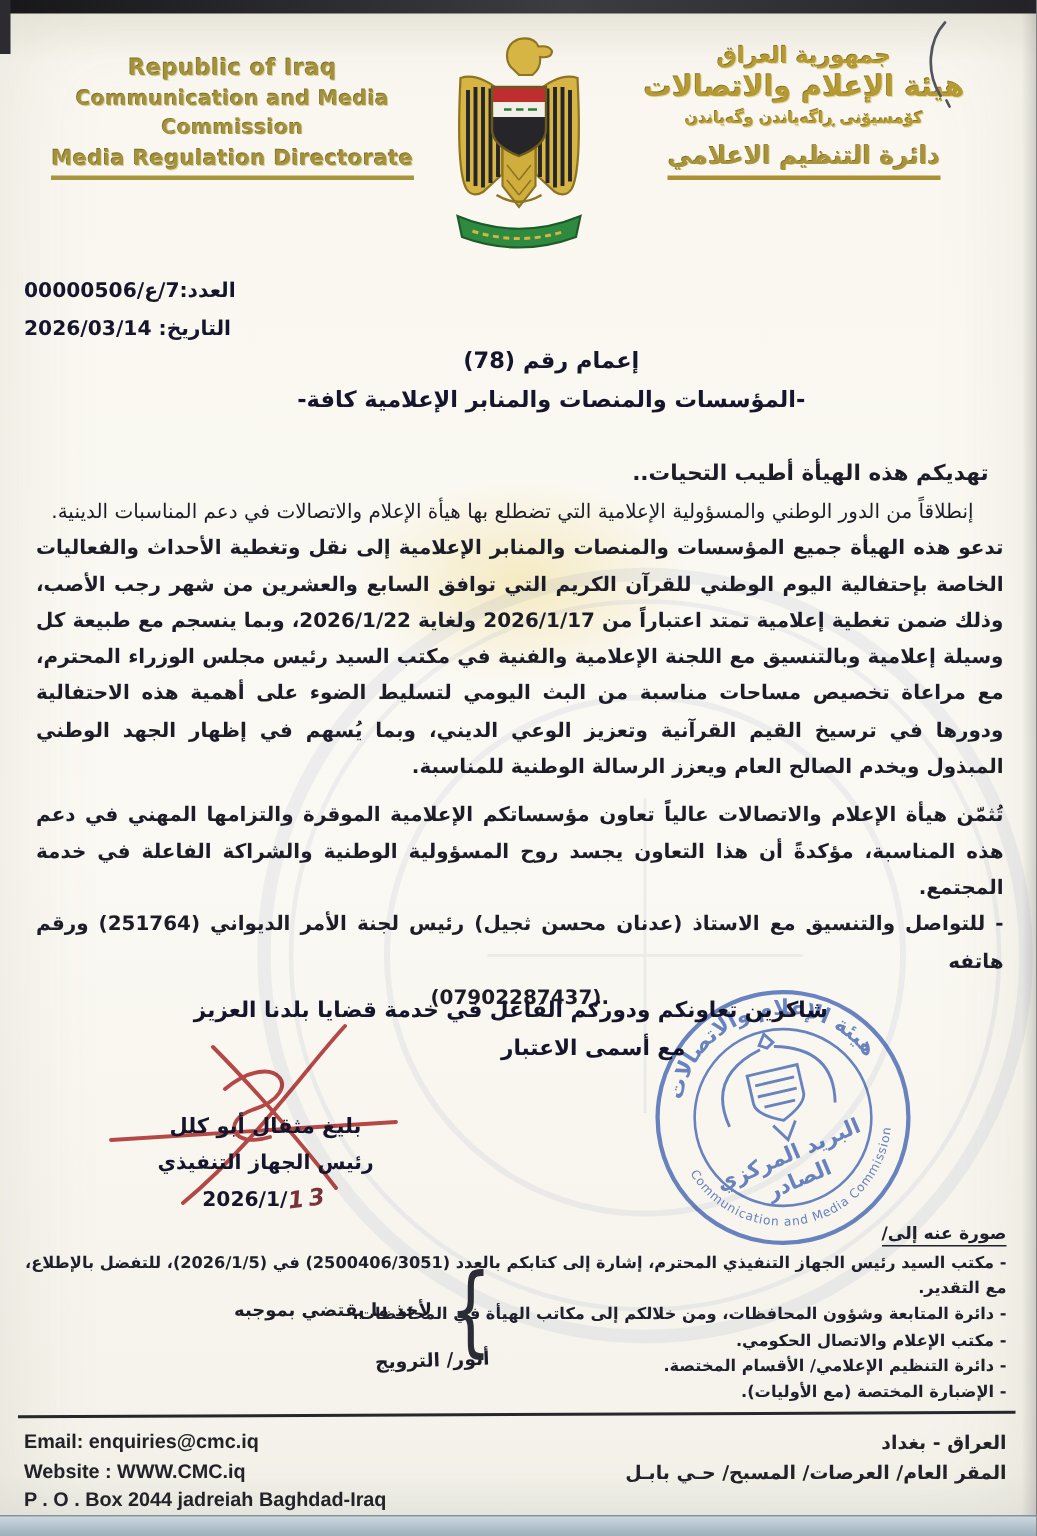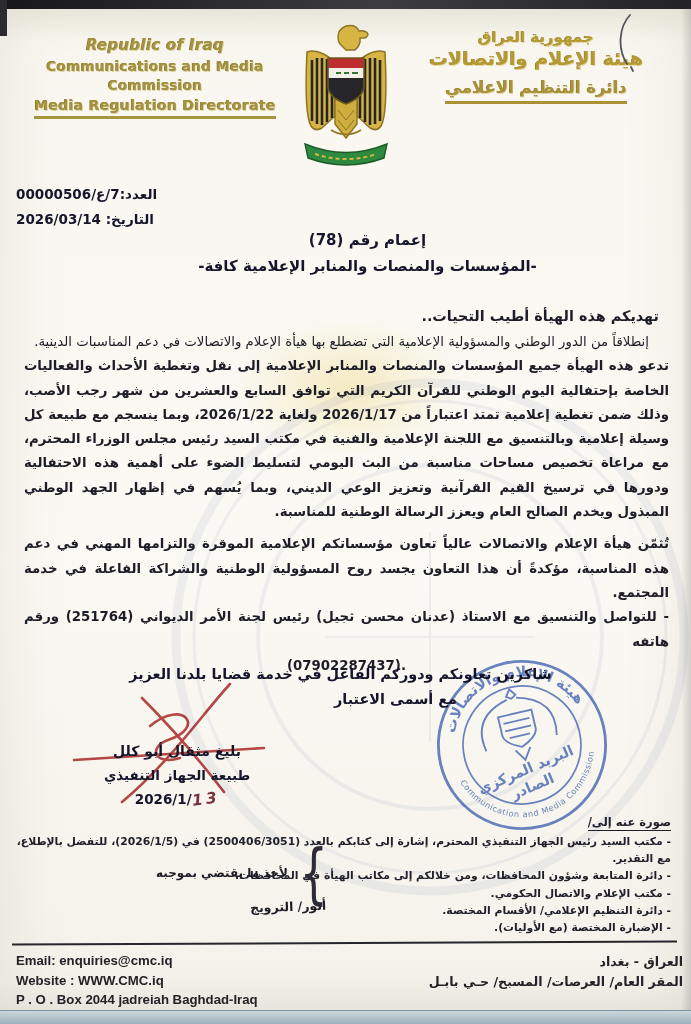--- a/index.html
+++ b/index.html
@@ -13,21 +13,21 @@
   .corner-dark{top:0;left:0;width:7px;height:36px;background:#2c2c30;}
   .right-shade{top:0;right:0;width:10px;height:100%;background:linear-gradient(270deg,rgba(45,45,58,.16),rgba(0,0,0,0));}
   .bottom-band{bottom:0;left:0;right:0;height:13px;background:linear-gradient(180deg,#ccd7dd,#9db0bb);border-top:1px solid #7f94a1;}
   
   .wm-yellow{left:236px;top:320px;width:225px;height:135px;border-radius:50%;
     background:radial-gradient(closest-side,rgba(233,201,82,.30),rgba(233,201,82,0));}
   .wm-rings{left:165px;top:372px;width:530px;height:530px;opacity:.065;}
   
   .hdr-en{left:26px;top:36px;width:258px;text-align:center;color:#a3913e;font-weight:700;
     text-shadow:.6px .6px 0 #ddd3a0,-.5px -.5px 0 #7c6e2a;letter-spacing:.3px;}
-  .hdr-en .l1{font-size:15px;margin-bottom:3px;font-style:italic;}
+  .hdr-en .l1{font-size:15px;margin-bottom:3px;}
   .hdr-en .l2,.hdr-en .l3{font-size:13.5px;line-height:19px;}
   .hdr-en .dir{font-size:14px;display:inline-block;padding-bottom:3px;border-bottom:3px solid #a8963f;}
   .hdr-ar{left:406px;top:28px;width:260px;text-align:center;color:#b59a33;direction:rtl;font-weight:700;
     text-shadow:.6px .6px 0 #e4d9a6,-.5px -.5px 0 #83712a;}
   .hdr-ar .l1{font-size:15px;}
   .hdr-ar .l2{font-size:19px;margin-top:1px;}
   .hdr-ar .l3{font-size:10.5px;margin-top:4px;}
   .hdr-ar .dir{margin-top:9px;font-size:16.5px;color:#a8923a;display:inline-block;padding-bottom:4px;border-bottom:3px solid #ab9134;}
   .emblem{left:291px;top:18px;width:110px;height:152px;}
   
@@ -59,21 +59,21 @@
   
   .cc{left:14px;right:20px;top:815px;direction:rtl;font-size:10.8px;color:#20202c;}
   .cc .head{font-weight:700;font-size:11.5px;border-bottom:1.2px solid #20202c;display:inline-block;padding-bottom:1px;margin-bottom:2px;}
   .cc .item{line-height:17.2px;font-weight:600;text-align:right;}
   .brace{left:294px;top:843px;font-size:62px;font-weight:400;color:#2c2c36;line-height:1;transform:scaleX(.72) scaleY(1.06);}
   .brace-note{left:156px;top:866px;font-weight:700;font-size:12px;direction:rtl;color:#1d1d28;}
   .cc-hand{left:250px;top:899px;font-weight:700;font-size:12.5px;direction:rtl;transform:rotate(-2deg);color:#1d1d28;}
   
   .foot-rule{left:12px;right:14px;top:942px;border-top:2.6px solid #26262c;transform:rotate(-.25deg);}
   .foot-en{left:16px;top:951px;font-family:"Liberation Sans",sans-serif;font-weight:700;font-size:13.2px;line-height:19.5px;color:#222228;}
-  .foot-ar{right:8px;top:952px;direction:rtl;text-align:right;font-weight:700;font-size:12.6px;line-height:20px;color:#222228;}
+  .foot-ar{right:20px;top:952px;direction:rtl;text-align:right;font-weight:700;font-size:12.6px;line-height:20px;color:#222228;}
   .mark-tr{left:612px;top:12px;width:28px;height:60px;}
 </style>
 </head>
 <body>
 
 <div class="page">
 
   <div class="abs top-band"></div>
   <div class="abs corner-dark"></div>
   <div class="abs right-shade"></div>
@@ -83,21 +83,21 @@
     <g fill="none" stroke="#35519e">
       <circle cx="265" cy="265" r="254" stroke-width="9"></circle>
       <circle cx="265" cy="265" r="236" stroke-width="3"></circle>
       <circle cx="265" cy="265" r="172" stroke-width="4"></circle>
       <path d="M160,265 h210 M265,160 v210" stroke-width="2"></path>
     </g>
   </svg>
 
   <div class="abs hdr-en">
     <div class="l1">Republic of Iraq</div>
-    <div class="l2">Communications and Media</div>
+    <div class="l2">Communication and Media</div>
     <div class="l3">Commission</div>
     <div class="dir">Media Regulation Directorate</div>
   </div>
 
   <svg class="abs emblem" viewBox="0 0 110 152">
     <defs>
         <clipPath id="shieldC">
           <path d="M37,40 h36 v28 q0,11 -18,18 q-18,-7 -18,-18 Z"></path>
         </clipPath>
       </defs>
@@ -131,20 +131,21 @@
     <path d="M37,40 h36 v28 q0,11 -18,18 q-18,-7 -18,-18 Z" fill="none" stroke="#6b5a1c" stroke-width="1.6"></path>
 
     <path d="M40,112 q15,9 30,0" fill="none" stroke="#8d7322" stroke-width="1.6"></path>
     <path d="M14,126 q41,17 82,0 l-3,14 q-38,14 -76,0 z" fill="#2e8a3e" stroke="#1d5c28" stroke-width="1.4"></path>
     <path d="M24,136 q31,10 62,0" fill="none" stroke="#d6b544" stroke-width="2" stroke-dasharray="4 3"></path>
   </svg>
 
   <div class="abs hdr-ar">
     <div class="l1">جمهورية العراق</div>
     <div class="l2">هيئة الإعلام والاتصالات</div>
+    <div class="l3">كۆمسيۆنى ڕاگەياندن وگەياندن</div>
     <div class="dir">دائرة التنظيم الاعلامي</div>
   </div>
 
   <svg class="abs mark-tr" viewBox="0 0 28 60">
     <path d="M18,3 C7,15 5,36 15,52 M19,55 l2,4" fill="none" stroke="#54545e" stroke-width="1.8" stroke-linecap="round"></path>
   </svg>
 
   <div class="abs meta">
     <div>العدد:7/ع/00000506</div>
     <div>التاريخ: 2026/03/14</div>
@@ -173,21 +174,21 @@
     <g fill="none" stroke="#b23737" stroke-width="2.6" stroke-linecap="round" opacity=".9">
       <path d="M178,14 C152,42 118,92 70,132"></path>
       <path d="M90,28 C120,58 152,96 172,122"></path>
       <path d="M98,56 C132,28 154,58 116,70 C96,77 102,96 128,88"></path>
       <path d="M22,90 L212,78"></path>
     </g>
   </svg>
 
   <div class="abs sig-block">
     <div class="sig-name">بليغ مثقال أبو كلل</div>
-    <div class="sig-title">طبيعة الجهاز التنفيذي</div>
+    <div class="sig-title">رئيس الجهاز التنفيذي</div>
     <div class="sig-date"><span>2026/1/</span><span class="hand-day">13</span></div>
   </div>
 
   <svg class="abs stamp" viewBox="0 0 200 200">
     <defs>
       <path id="arcTop" d="M 34.8,130.4 A 72,72 0 1 1 165.2,130.4"></path>
       <path id="arcBot" d="M 28.6,126 A 76,76 0 0 0 171.4,126"></path>
     </defs>
     <g fill="none" stroke="#4a6cc0">
       <circle cx="100" cy="100" r="88" stroke-width="3"></circle>

